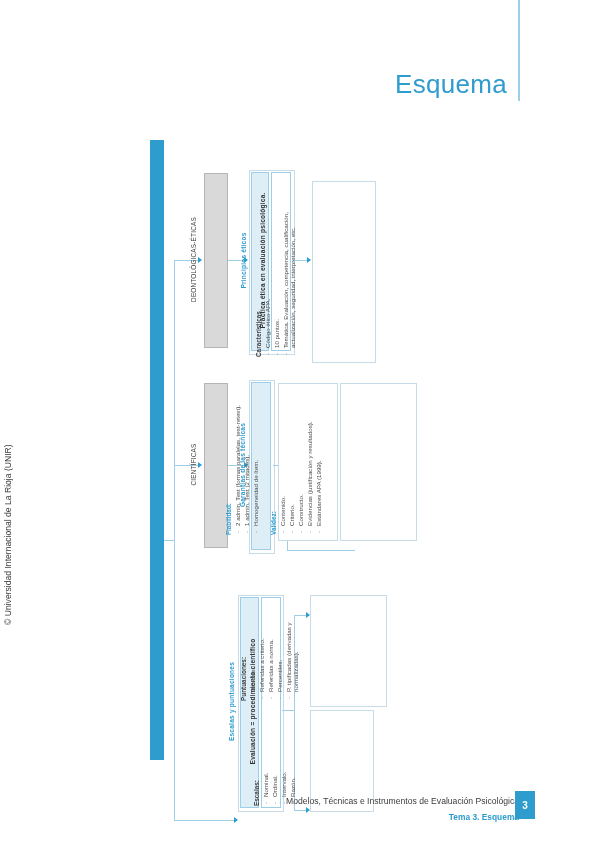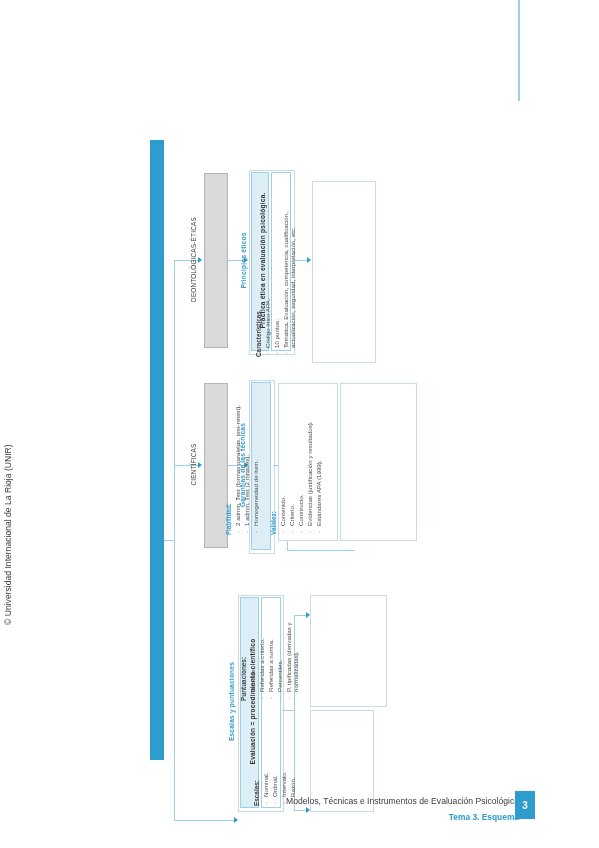--- a/index.html
+++ b/index.html
@@ -117,20 +117,21 @@
     border-right:3px solid transparent;
     border-bottom:4px solid #2e9ccd;
   }
 </style>
 </head>
 <body>
 
 <div class="page">
 
   <div class="header-rule"></div>
+  <div class="page-title">Esquema</div>
 
   <div class="copyright">© Universidad Internacional de La Rioja (UNIR)</div>
 
   <div class="diagram">
 
     <div class="vbar">
       <span>GARANTÍAS CIENTÍFICO-DEONTOLÓGICAS EN EVALUACIÓN PSICOLÓGICA</span>
     </div>
 
     <div class="ln lnv" style="left:24px;top:120px;height:560px;"></div>

